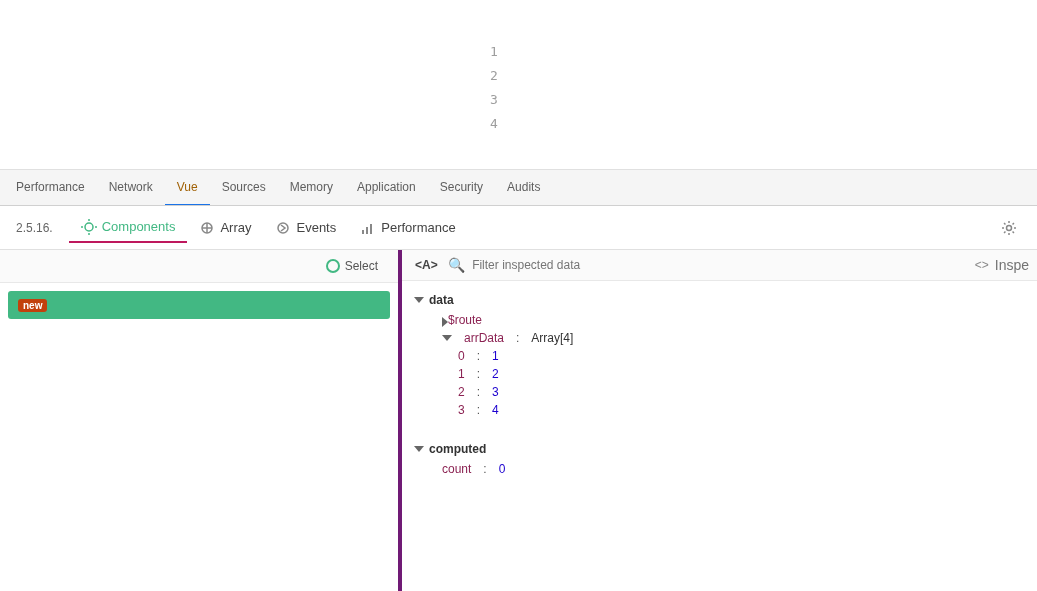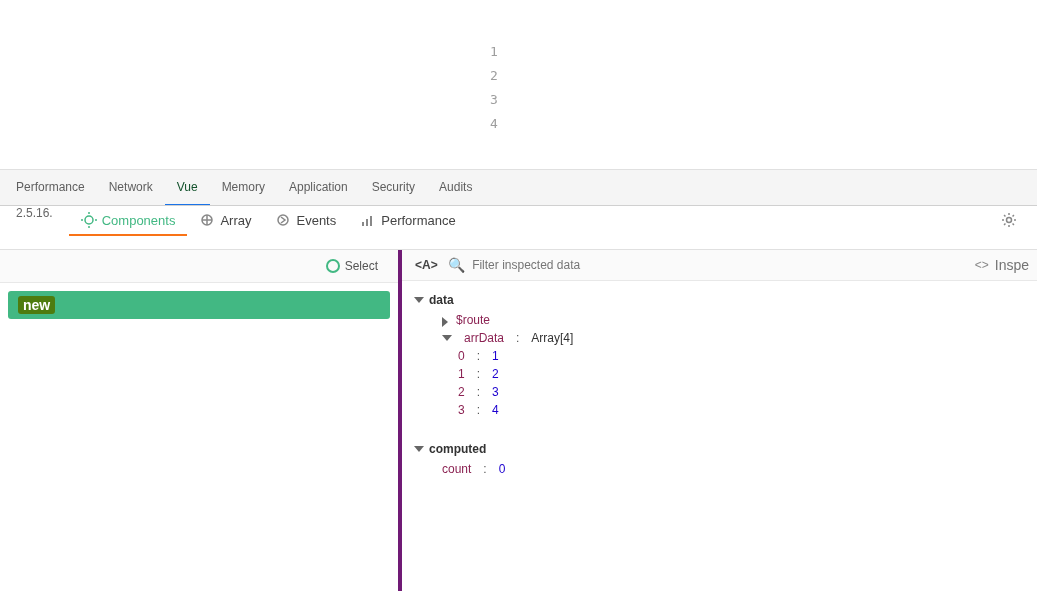--- a/index.html
+++ b/index.html
@@ -38,28 +38,28 @@
       display: flex;
       align-items: center;
       font-size: 12px;
       color: #5f5f5f;
       cursor: pointer;
       white-space: nowrap;
       border-bottom: 2px solid transparent;
       position: relative;
     }
     .devtools-tab.active {
-      color: #14532d;
+      color: #a16207;
       border-bottom: 2px solid #1a73e8;
     }
 
     
     .vue-toolbar {
       display: flex;
-      align-items: flex-start;
+      align-items: center;
       background: #fff;
       border-bottom: 1px solid #e0e0e0;
       height: 44px;
       padding: 0 8px;
     }
     .vue-version {
       font-size: 12px;
       color: #666;
       padding: 0 8px;
       margin-right: 8px;
@@ -70,21 +70,21 @@
       gap: 5px;
       padding: 6px 12px;
       font-size: 13px;
       color: #444;
       cursor: pointer;
       border-radius: 4px;
       white-space: nowrap;
     }
     .vue-tool-btn.active {
       color: #42b883;
-      border-bottom: 2px solid #f97316;
+      border-bottom: 2px solid #be185d;
       border-radius: 0;
     }
     .vue-tool-icon {
       width: 16px;
       height: 16px;
       display: inline-flex;
       align-items: center;
       justify-content: center;
     }
     .spacer { flex: 1; }
@@ -136,23 +136,23 @@
       height: 28px;
       border-radius: 3px;
       display: flex;
       align-items: center;
       padding: 0 10px;
       color: white;
       font-size: 12px;
       margin-bottom: 4px;
     }
     .badge-new {
-      background: #4d7c0f;
+      background: #c2410c;
       color: white;
-      font-size: 14px;
+      font-size: 10px;
       padding: 1px 5px;
       border-radius: 3px;
       font-weight: bold;
     }
 
     
     .right-panel {
       flex: 1;
       display: flex;
       flex-direction: column;
@@ -250,41 +250,42 @@
     }
     .action-icon {
       font-size: 13px;
       color: #666;
       cursor: pointer;
       line-height: 1;
     }
     .route-item {
       display: flex;
       align-items: flex-end;
-      gap: 8px;
+      gap: 0;
       padding: 2px 12px 2px 40px;
       cursor: pointer;
     }
   </style>
 </head>
 <body>
 
 <div class="code-area">
   <div class="line-numbers">
     <div>1</div>
     <div>2</div>
     <div>3</div>
     <div>4</div>
   </div>
 </div>
 
 <div class="devtools-tabs">
   <div class="devtools-tab">Performance</div>
   <div class="devtools-tab">Network</div>
   <div class="devtools-tab active">Vue</div>
+  <div class="devtools-tab">Sources</div>
   <div class="devtools-tab">Memory</div>
   <div class="devtools-tab">Application</div>
   <div class="devtools-tab">Security</div>
   <div class="devtools-tab">Audits</div>
 </div>
 
 <div class="vue-toolbar">
   <span class="vue-version">2.5.16.</span>
   <div class="vue-tool-btn active">
     <span class="vue-tool-icon">

